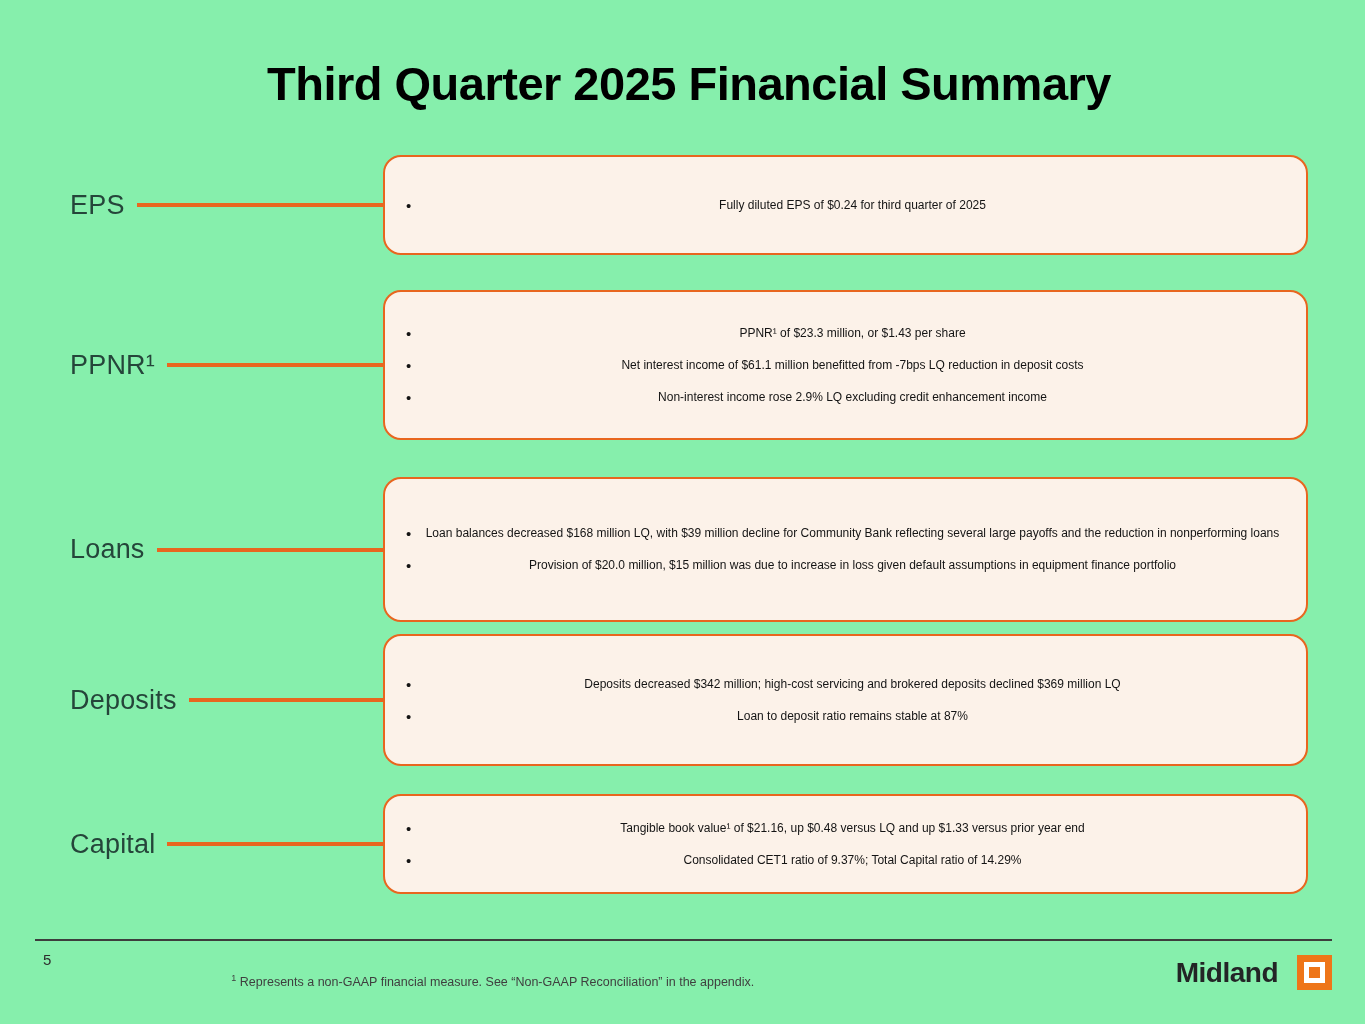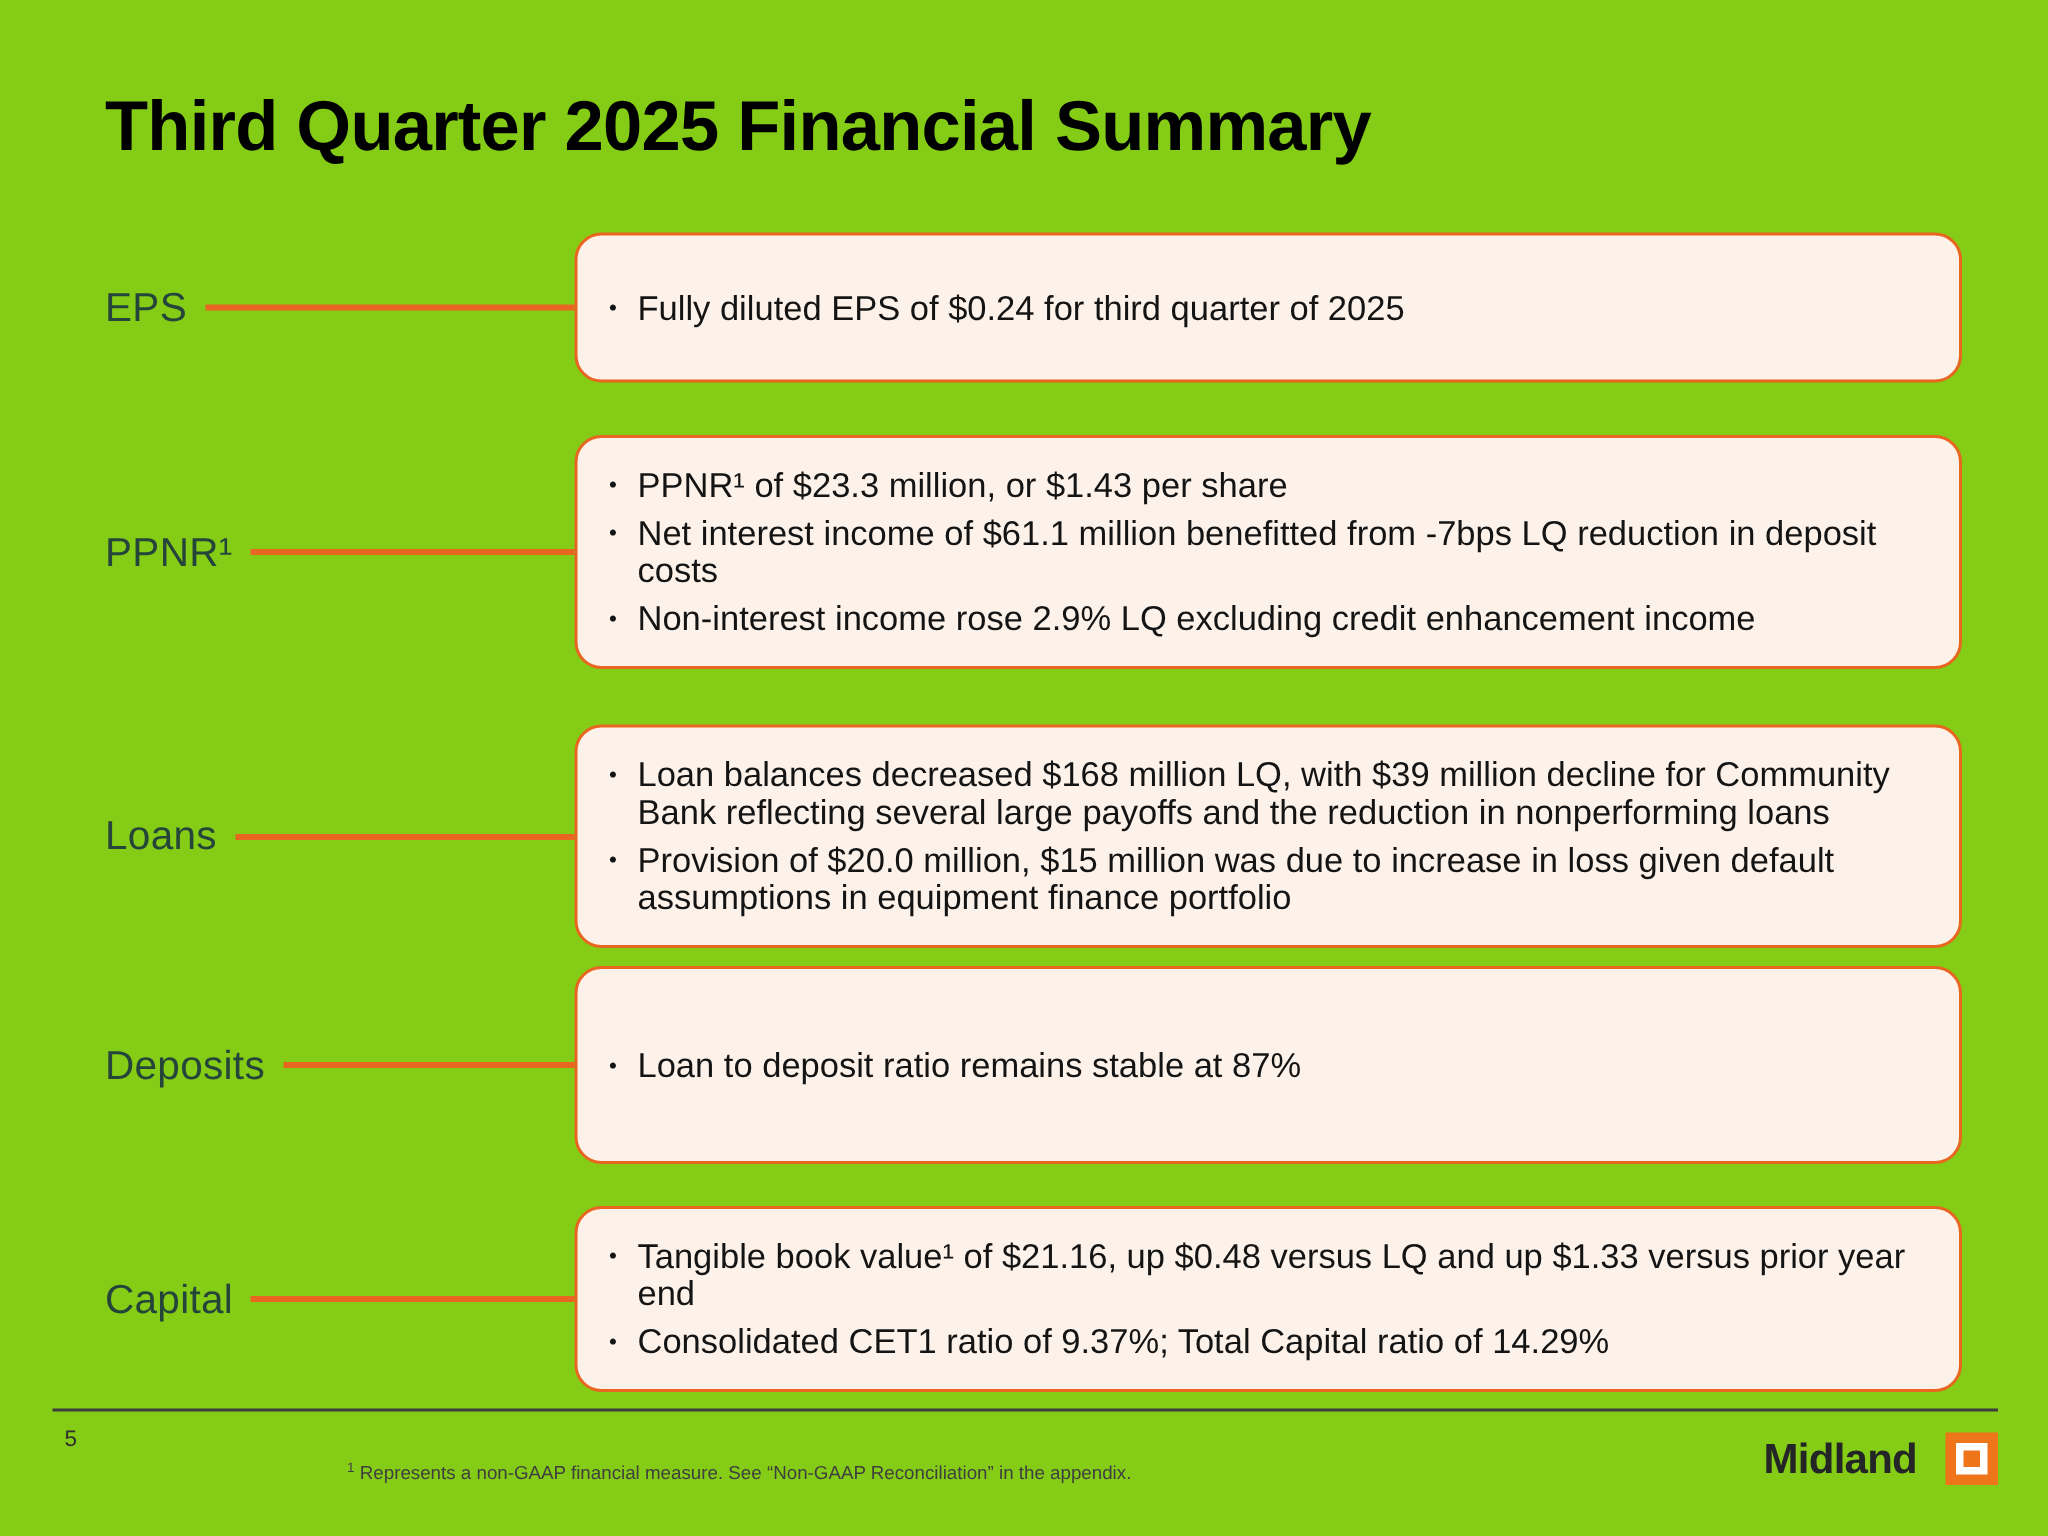--- a/index.html
+++ b/index.html
@@ -7,21 +7,22 @@
   body {
     font-family: "Liberation Sans", sans-serif;
     background: #f9efe8;
     color: #141414;
     overflow: hidden;
   }
   .slide {
     position: relative;
     width: 1365px;
     height: 1024px;
-    background: #84cc16;
+    background: #86efac;
+    text-align: center;
   }
   .content {
     padding: 57px 57px 0 70px;
   }
   .title {
     font-size: 47px;
     font-weight: bold;
     color: #000000;
     letter-spacing: -0.5px;
     line-height: 53px;
@@ -64,21 +65,21 @@
     padding: 12px 26px 12px 18px;
   }
   .box-h100 { min-height: 100px; }
   .box-h150 { min-height: 150px; }
   .box-h145 { min-height: 145px; }
   .box-h132 { min-height: 132px; }
   .bullets { list-style: none; }
   .bullet {
     position: relative;
     padding-left: 22px;
-    font-size: 23px;
+    font-size: 12px;
     line-height: 25px;
     margin: 7px 0;
     color: #141414;
   }
   .bullet::before {
     content: "\2022";
     position: absolute;
     left: 3px;
     top: 0;
     font-size: 15px;
@@ -189,20 +190,21 @@
       </div>
     </section>
 
     <section class="row row-4">
       <div class="label-cell">
         <span class="section-label">Deposits</span>
         <div class="connector"></div>
       </div>
       <div class="box box-h132">
         <ul class="bullets">
+          <li class="bullet">Deposits decreased $342 million; high-cost servicing and brokered deposits declined $369 million LQ</li>
           <li class="bullet">Loan to deposit ratio remains stable at 87%</li>
         </ul>
       </div>
     </section>
 
     <section class="row row-5">
       <div class="label-cell">
         <span class="section-label">Capital</span>
         <div class="connector"></div>
       </div>

